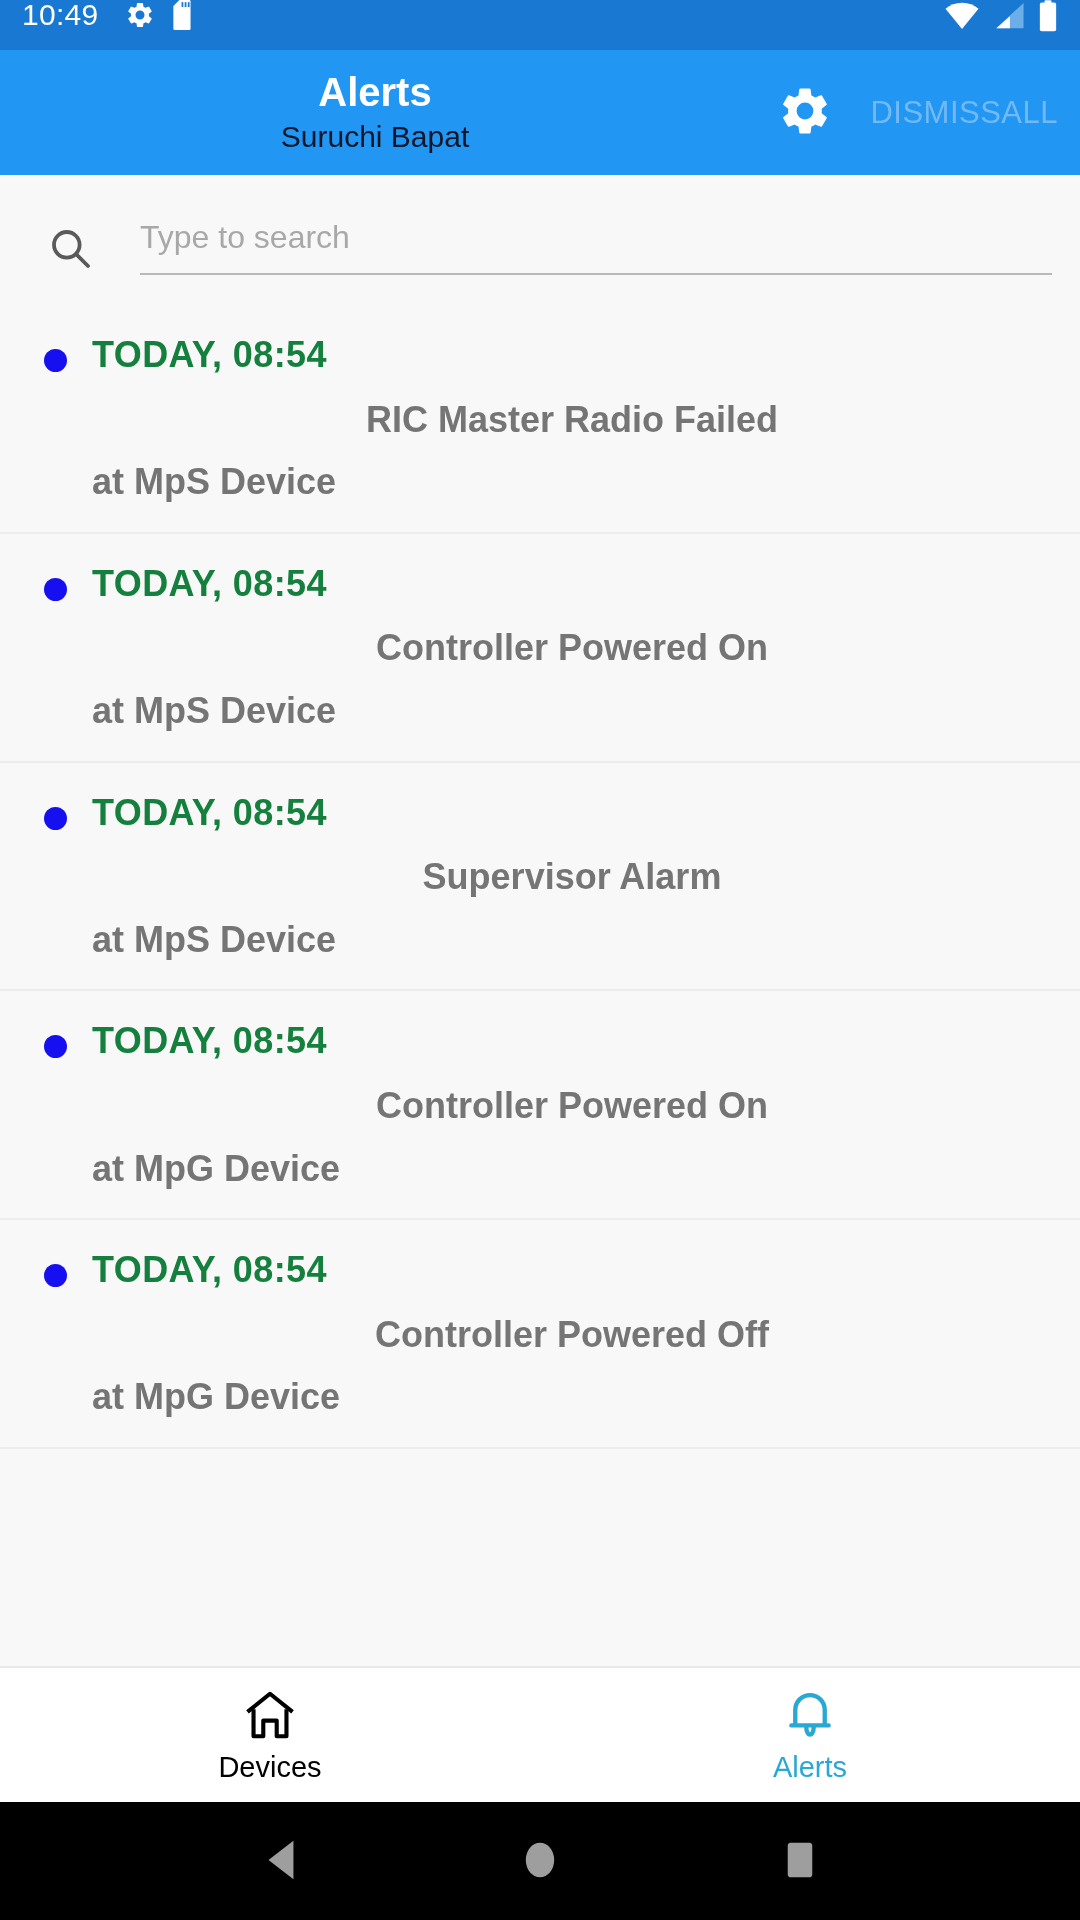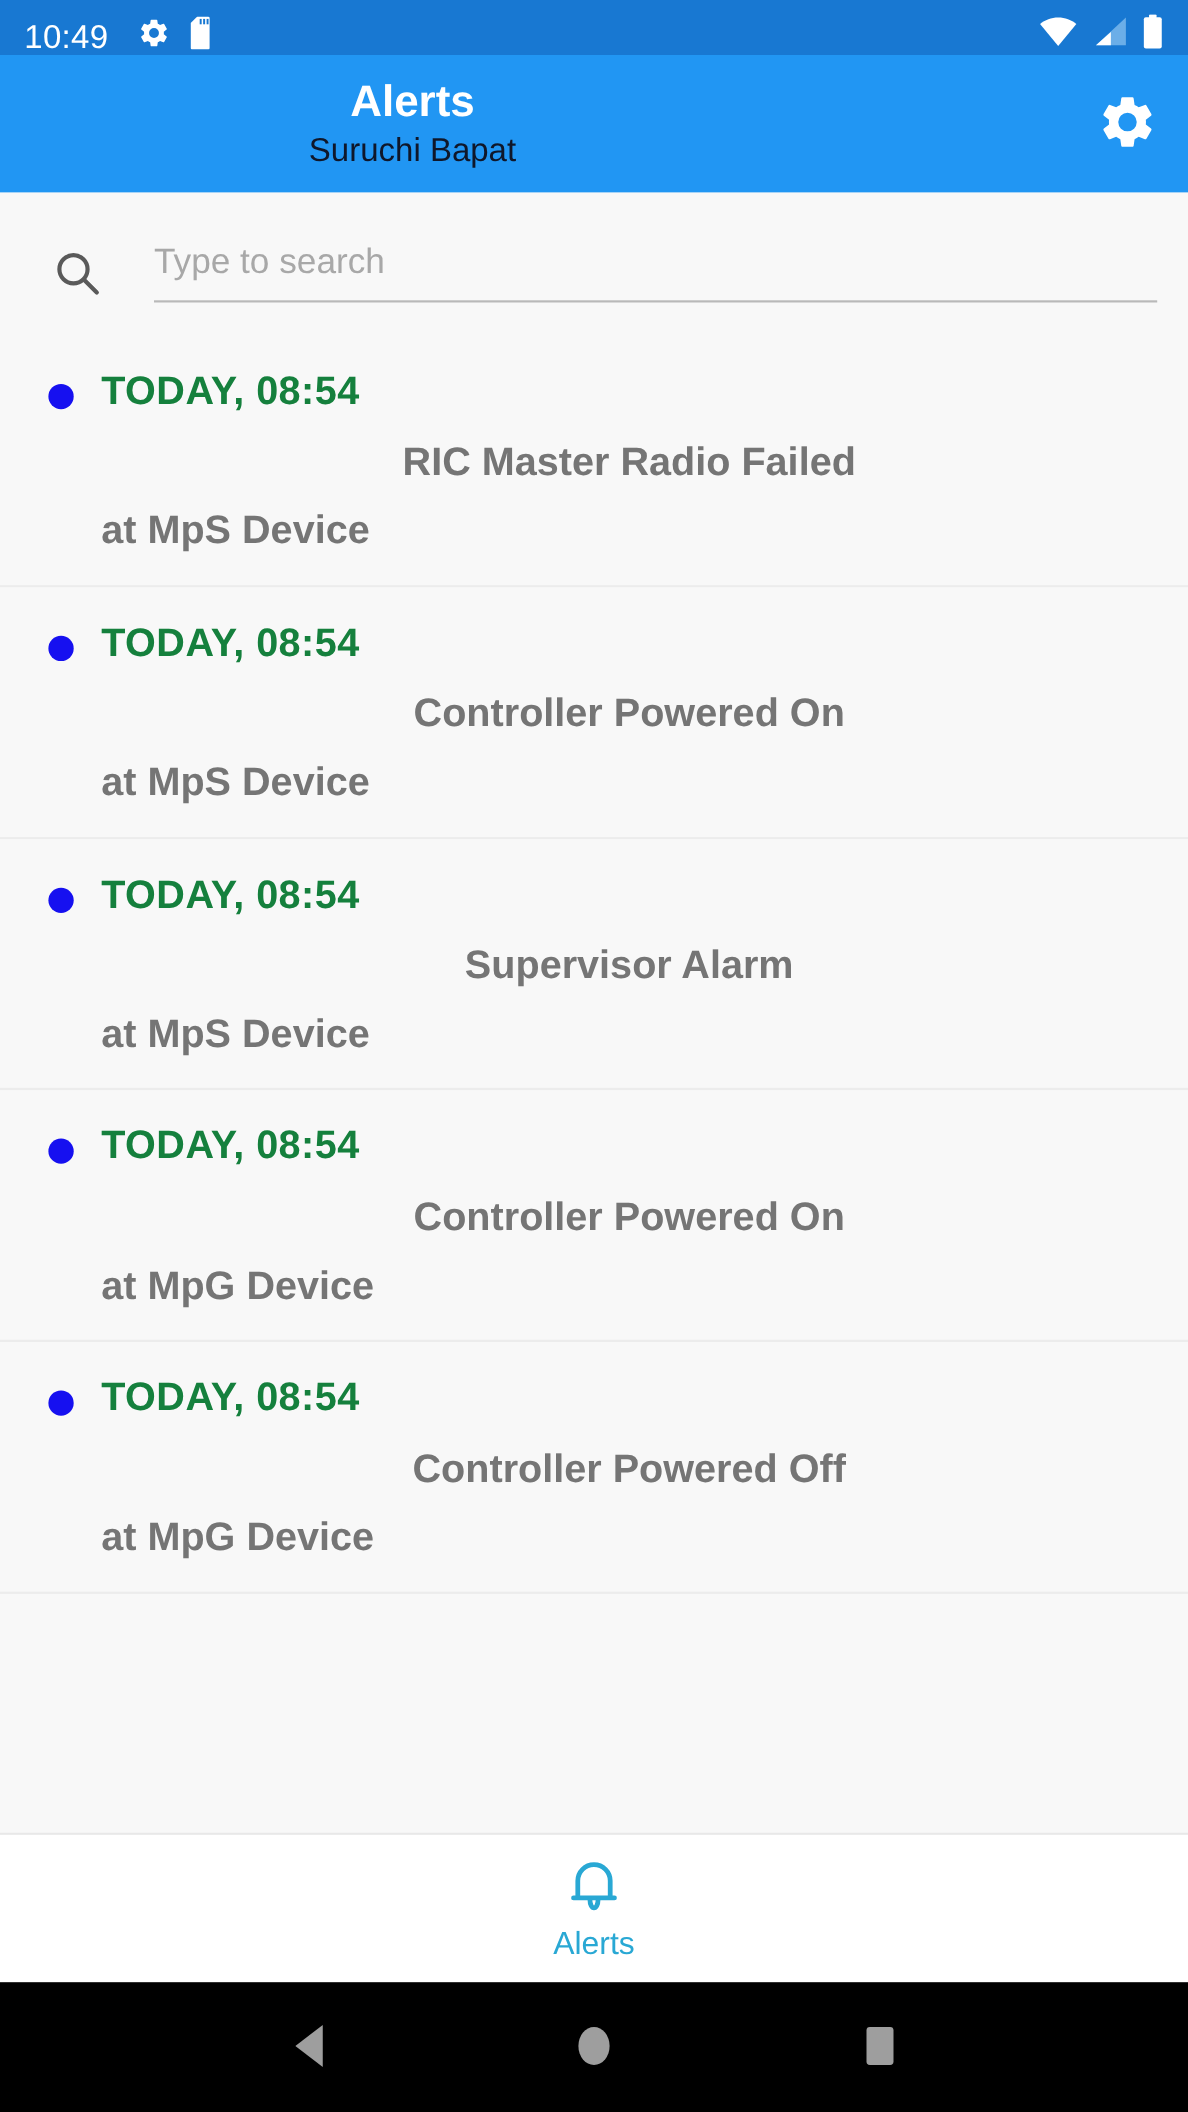--- a/index.html
+++ b/index.html
@@ -6,21 +6,21 @@
   html, body {
     width:1080px; height:1920px;
     font-family:"Liberation Sans", sans-serif;
     background:#ffffff; overflow:hidden;
   }
   .phone { width:1080px; height:1920px; position:relative; display:flex; flex-direction:column; }
 
   
   .statusbar {
     height:50px; background:#1878D2; color:#ffffff;
-    display:flex; align-items:flex-end; padding:0 22px; flex:0 0 50px;
+    display:flex; align-items:flex-start; padding:0 22px; flex:0 0 50px;
   }
   .sb-time { font-size:30px; font-weight:400; letter-spacing:0.3px; line-height:1; }
   .sb-left-icons { display:flex; align-items:center; gap:18px; margin-left:26px; }
   .sb-spacer { flex:1 1 auto; }
   .sb-right-icons { display:flex; align-items:center; gap:13px; }
   .sb-icon { display:block; }
 
   
   .appbar {
     flex:0 0 125px; height:125px; background:#2196F3;
@@ -167,20 +167,21 @@
       <div class="appbar-subtitle">Suruchi Bapat</div>
     </div>
     <div class="appbar-actions">
       <button class="gear-btn">
         <span>
           <svg width="56" height="56" viewBox="0 0 24 24" fill="#ffffff">
             <path d="M19.14 12.94a7.07 7.07 0 0 0 0-1.88l2.03-1.58a.5.5 0 0 0 .12-.64l-1.92-3.32a.5.5 0 0 0-.6-.22l-2.39.96a7.2 7.2 0 0 0-1.62-.94l-.36-2.54a.5.5 0 0 0-.5-.42h-3.84a.5.5 0 0 0-.5.42l-.36 2.54c-.58.24-1.12.56-1.62.94l-2.39-.96a.5.5 0 0 0-.6.22L2.67 8.84a.5.5 0 0 0 .12.64l2.03 1.58a7.07 7.07 0 0 0 0 1.88l-2.03 1.58a.5.5 0 0 0-.12.64l1.92 3.32c.13.22.39.3.6.22l2.39-.96c.5.38 1.04.7 1.62.94l.36 2.54c.04.24.25.42.5.42h3.84c.25 0 .46-.18.5-.42l.36-2.54c.58-.24 1.12-.56 1.62-.94l2.39.96c.21.08.47 0 .6-.22l1.92-3.32a.5.5 0 0 0-.12-.64l-2.03-1.58zM12 15.6A3.6 3.6 0 1 1 12 8.4a3.6 3.6 0 0 1 0 7.2z"></path>
           </svg>
         </span>
       </button>
+      <button class="dismiss-btn">DISMISSALL</button>
     </div>
   </div>
 
   <div class="content">
 
     <div class="search-row">
       <div class="search-icon-box">
         <svg width="48" height="48" viewBox="0 0 24 24" fill="none" stroke="#5a5a5a" stroke-width="1.9">
           <circle cx="10.4" cy="10.4" r="6.4"></circle>
           <line x1="15.2" y1="15.2" x2="21" y2="21" stroke-linecap="round"></line>
@@ -236,20 +237,29 @@
           <div class="alert-time">TODAY, 08:54</div>
           <div class="alert-title">Controller Powered Off</div>
           <div class="alert-device">at MpG Device</div>
         </div>
       </div>
 
     </div>
   </div>
 
   <div class="bottomnav">
+    <button class="navtab inactive">
+      <span>
+        <svg width="58" height="52" viewBox="0 0 26 24" fill="none" stroke="#000000" stroke-width="1.9" stroke-linejoin="round">
+          <path d="M2.6 10.6 13 2.2l10.4 8.4"></path>
+          <path d="M5.4 9.4v12.4h4.5v-7.2h6.2v7.2h4.5V9.4"></path>
+        </svg>
+      </span>
+      <span class="navtab-label">Devices</span>
+    </button>
     <button class="navtab active">
       <span>
         <svg width="50" height="52" viewBox="0 0 22 24" fill="none" stroke="#29A8D4" stroke-width="2" stroke-linejoin="round" stroke-linecap="round">
           <path d="M4.2 16.4V9.6a6.8 6.8 0 0 1 13.6 0v6.8"></path>
           <line x1="2.4" y1="16.8" x2="19.6" y2="16.8"></line>
           <path d="M9.3 17.6c0 2 .8 3.4 1.7 3.4s1.7-1.4 1.7-3.4"></path>
         </svg>
       </span>
       <span class="navtab-label">Alerts</span>
     </button>

